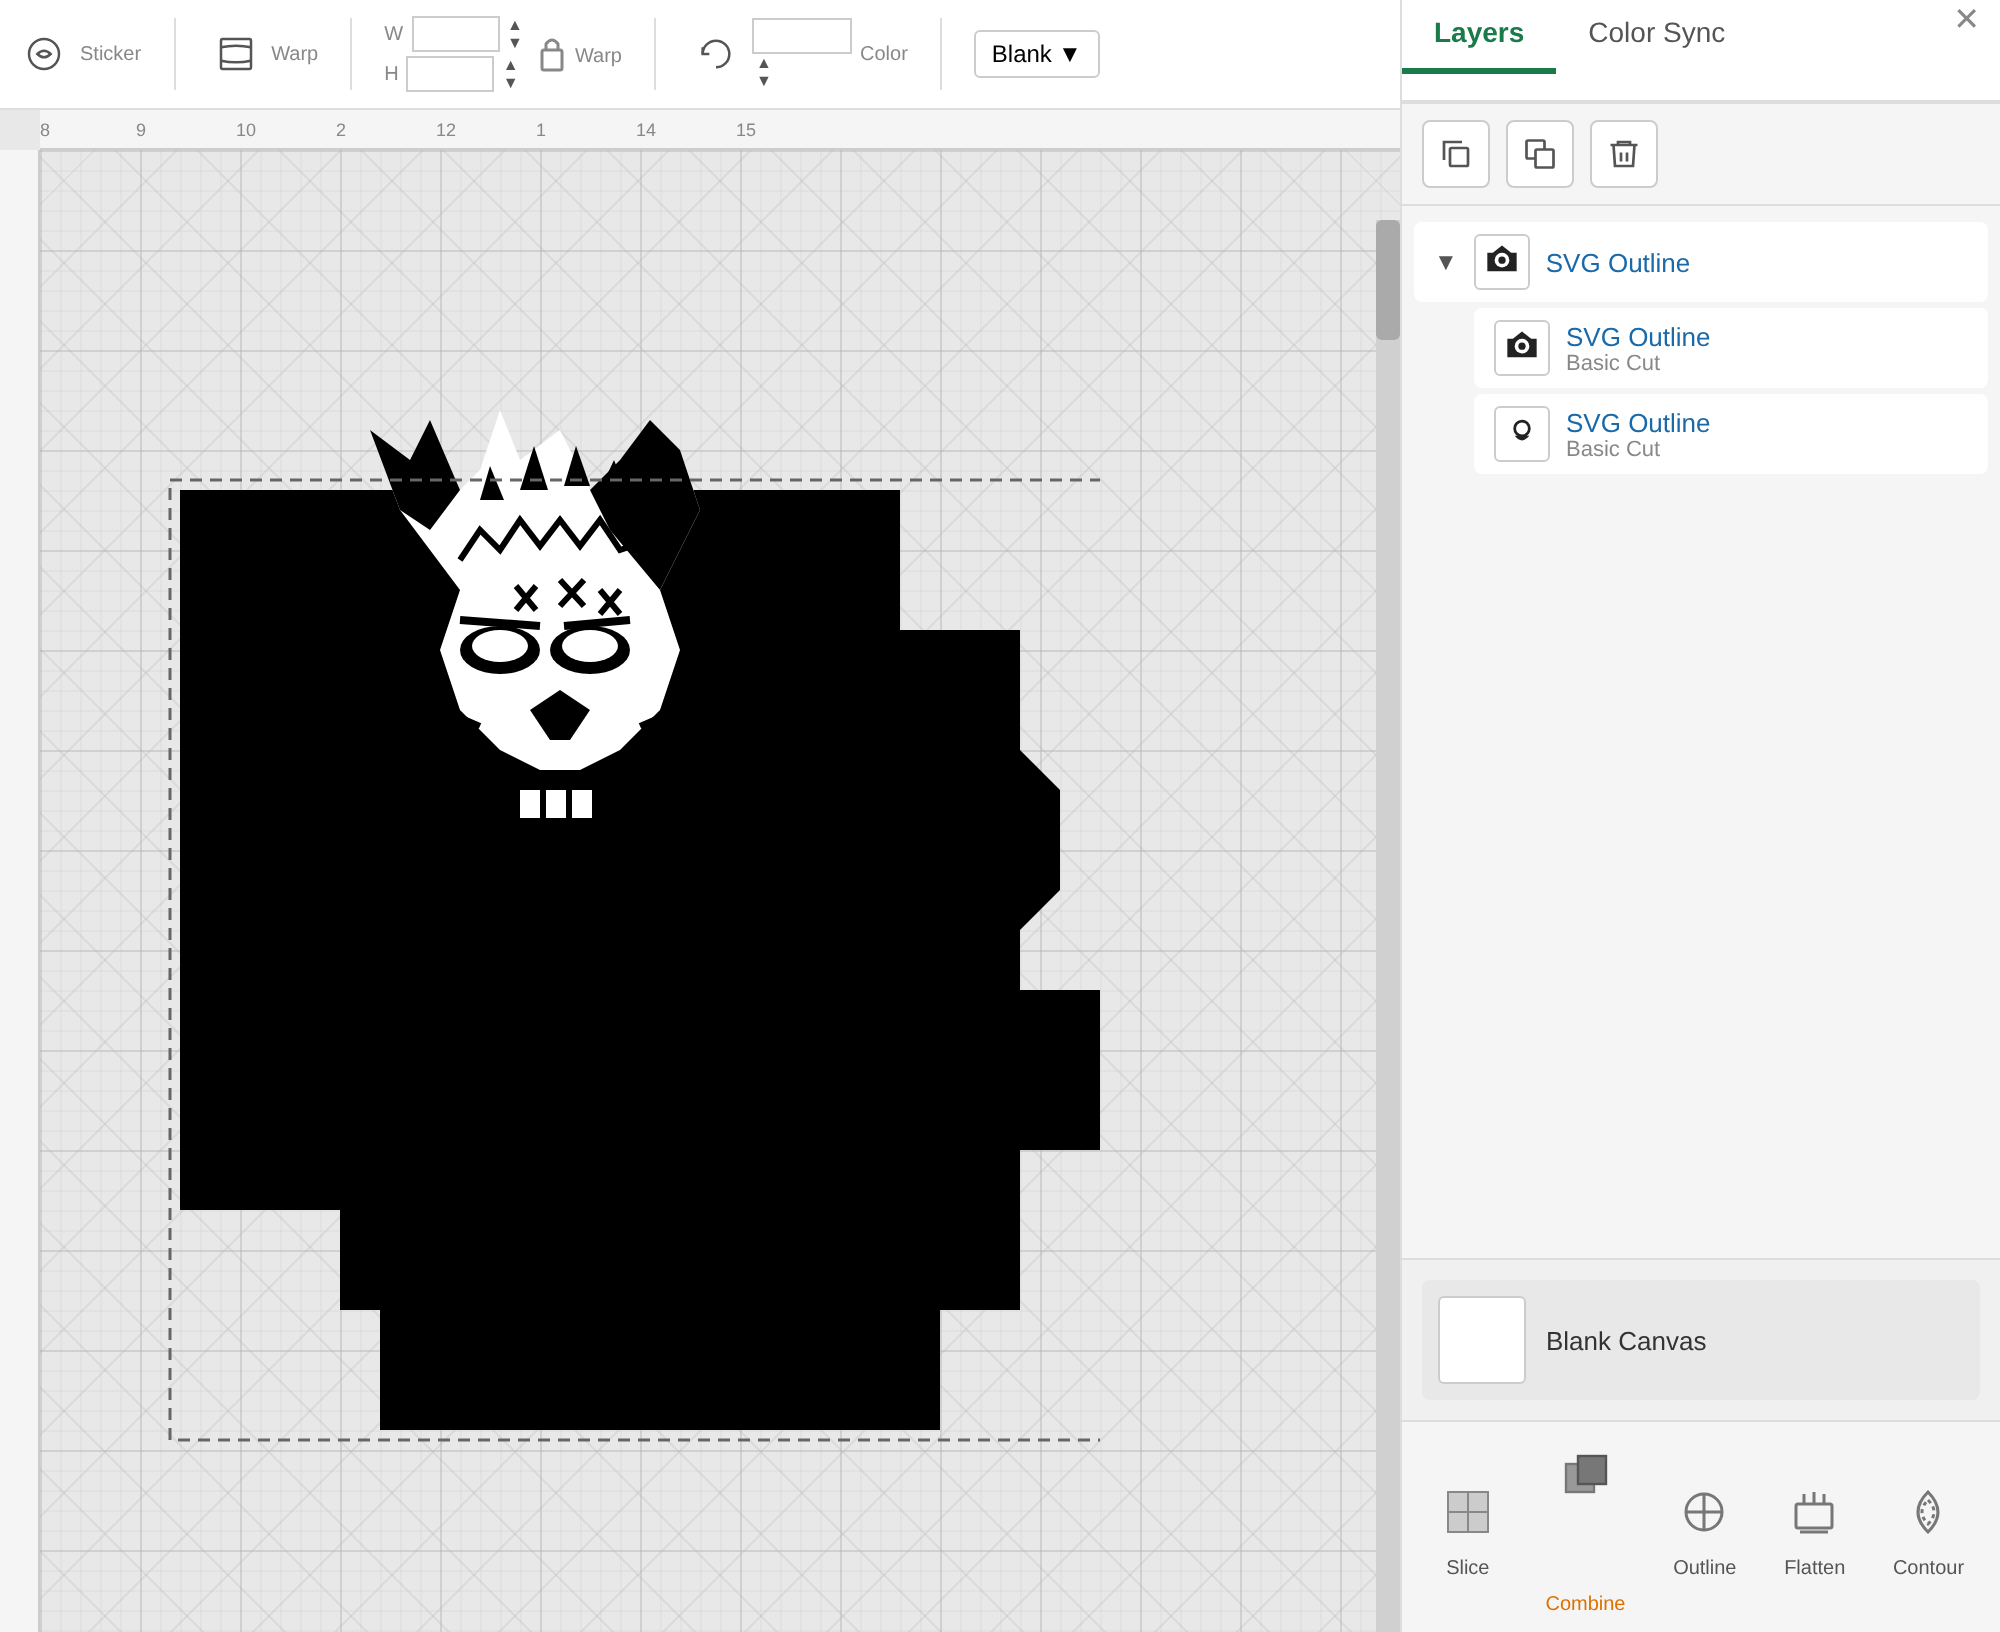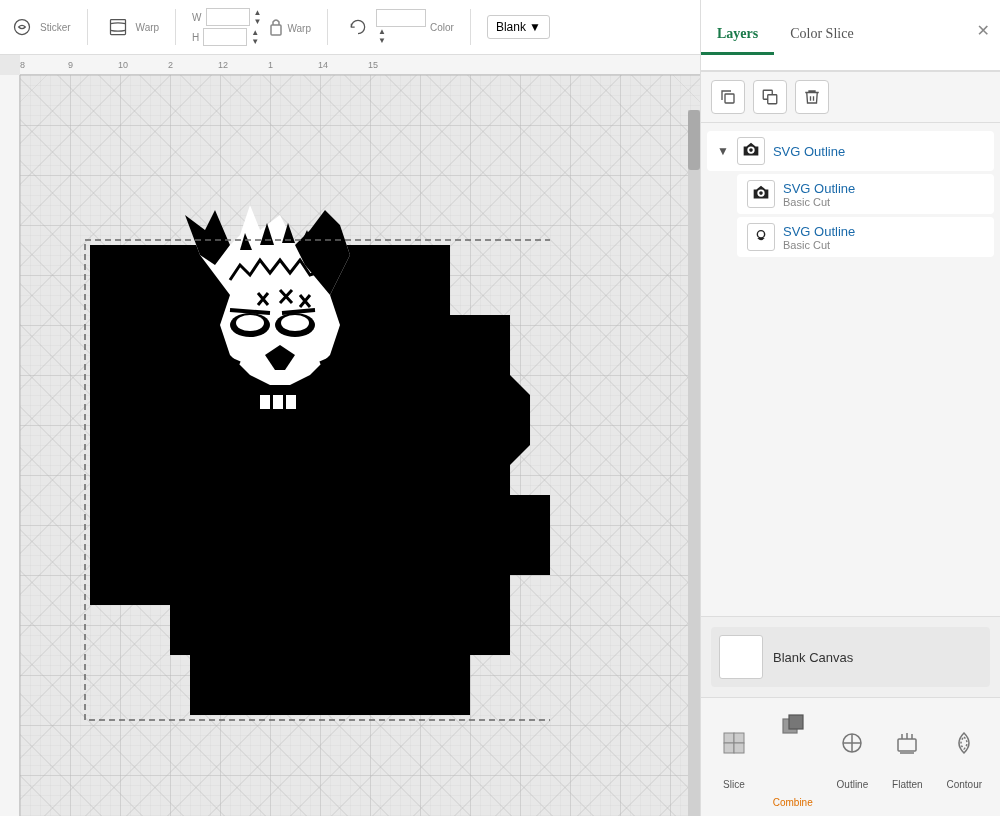--- a/index.html
+++ b/index.html
@@ -58,21 +58,21 @@
     
     #right-panel {
       position: absolute; top: 0; left: 700px; width: 300px; height: 816px;
       background: #f5f5f5; border-left: 1px solid #ddd;
       display: flex; flex-direction: column;
     }
 
     
     #panel-tabs {
       display: flex; border-bottom: 2px solid #ddd; background: white;
-      height: 72px; align-items: center; font-family: Liberation Serif, serif;
+      height: 52px; align-items: flex-start;
     }
     .panel-tab {
       padding: 8px 16px 10px; cursor: pointer; font-size: 14px; color: #555;
       border-bottom: 3px solid transparent; margin-bottom: -2px;
     }
     .panel-tab.active { color: #1a7a4a; border-bottom-color: #1a7a4a; font-weight: 600; }
 
     
     #panel-toolbar {
       display: flex; align-items: center; padding: 8px 10px; gap: 8px;
@@ -120,21 +120,21 @@
       border-radius: 3px;
     }
     .blank-canvas-label { font-size: 13px; color: #333; }
 
     
     #bottom-toolbar {
       display: flex; align-items: center; justify-content: space-around;
       padding: 8px 6px 4px; background: #f5f5f5; border-top: 1px solid #ddd;
     }
     .bottom-tool {
-      display: flex; flex-direction: column; align-items: center; gap: 21px;
+      display: flex; flex-direction: column; align-items: center; gap: 8px;
       cursor: pointer; padding: 4px 6px;
     }
     .bottom-tool-icon { width: 30px; height: 30px; display: flex; align-items: center; justify-content: center; }
     .bottom-tool-label { font-size: 10px; color: #555; }
     .bottom-tool-label.orange { color: #e07000; margin-top: 36px; }
 
     
     .canvas-grid {
       position: absolute; top: 20px; left: 20px; right: 0; bottom: 0;
       background-color: #e8e8e8;
@@ -317,21 +317,21 @@
   </div>
 </div>
 
 <div id="right-panel">
 
   <div id="panel-tabs">
     <div class="panel-tab active">
       <span>Layers</span>
     </div>
     <div class="panel-tab">
-      <span>Color Slice</span>
+      <span>Color Sync</span>
     </div>
 
     <span style="margin-left:auto;margin-right:10px;font-size:16px;cursor:pointer;color:#888;padding-bottom:10px">✕</span>
   </div>
 
   <div id="panel-toolbar">
 
     <div class="panel-tool-btn">
       <svg width="18" height="18" viewBox="0 0 24 24" fill="none" stroke="#555" stroke-width="1.8">
         <rect x="8" y="8" width="12" height="12" rx="1"></rect>

